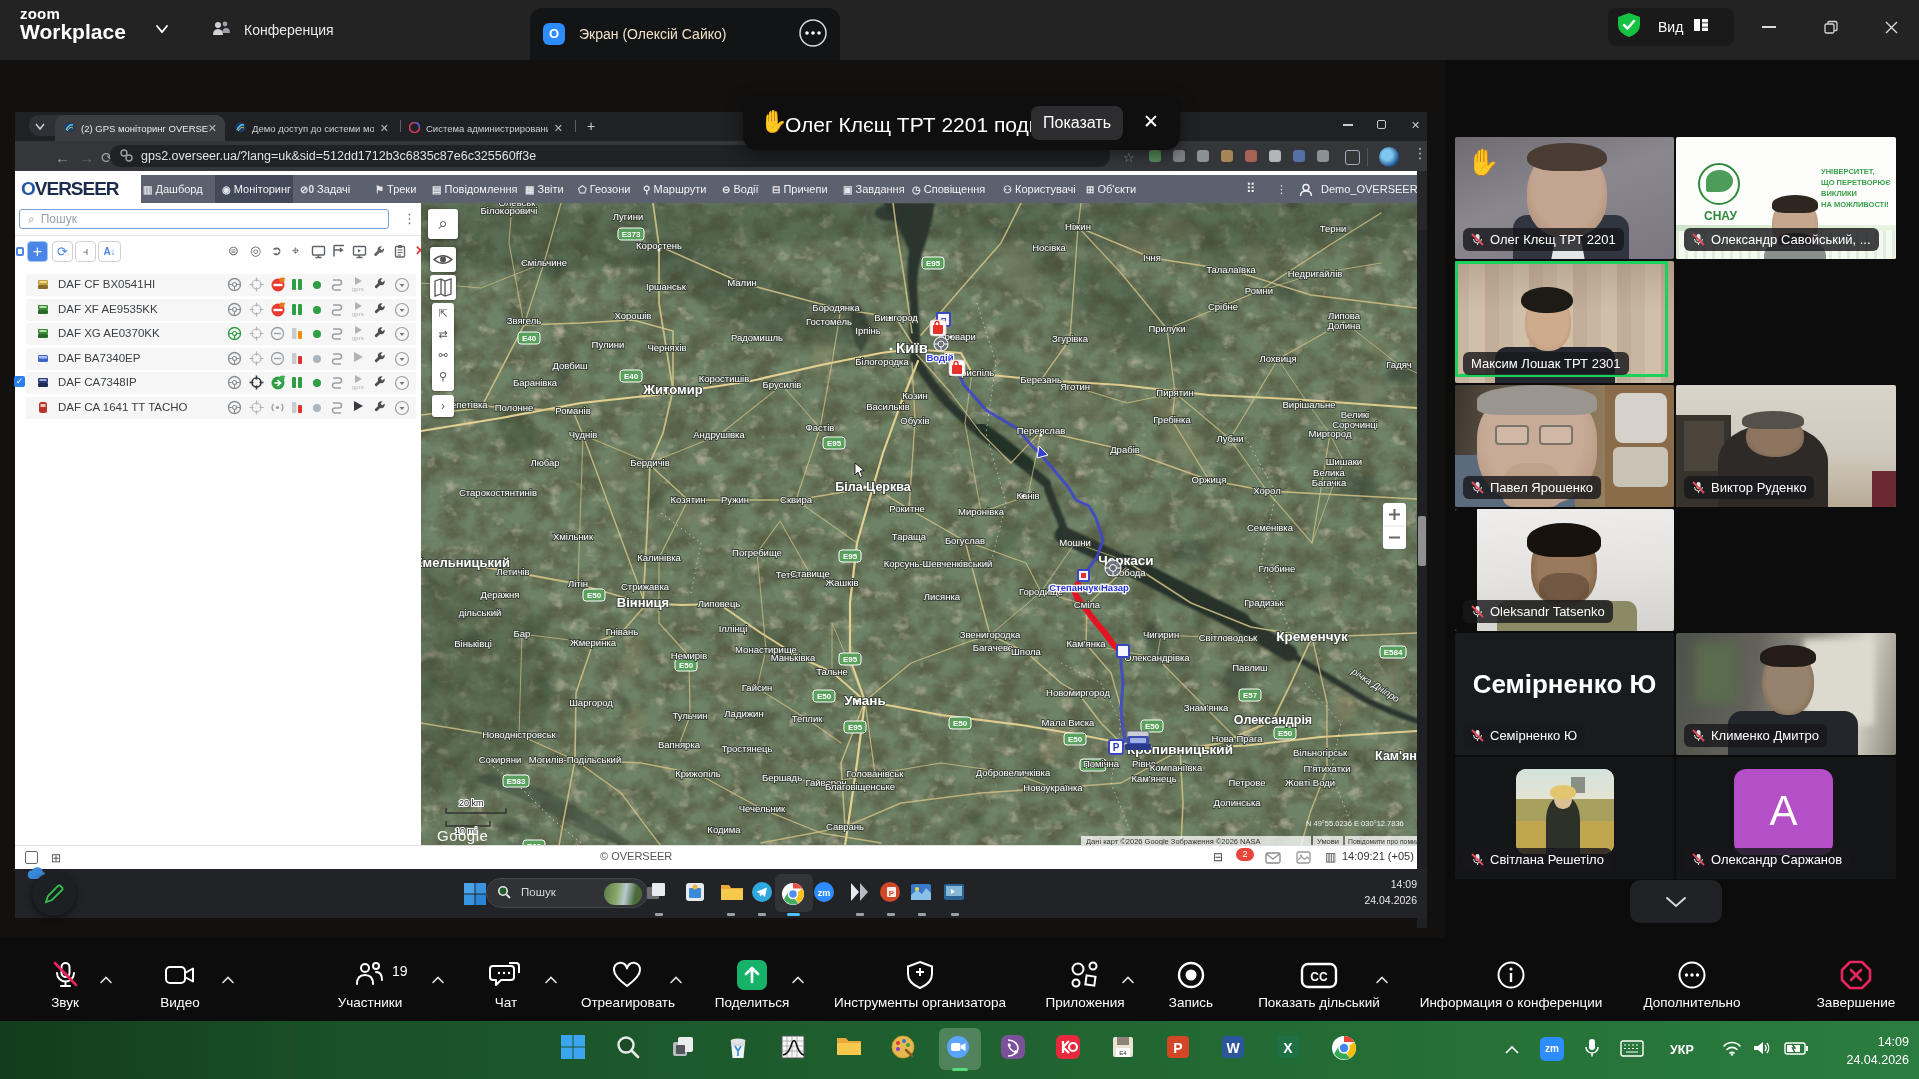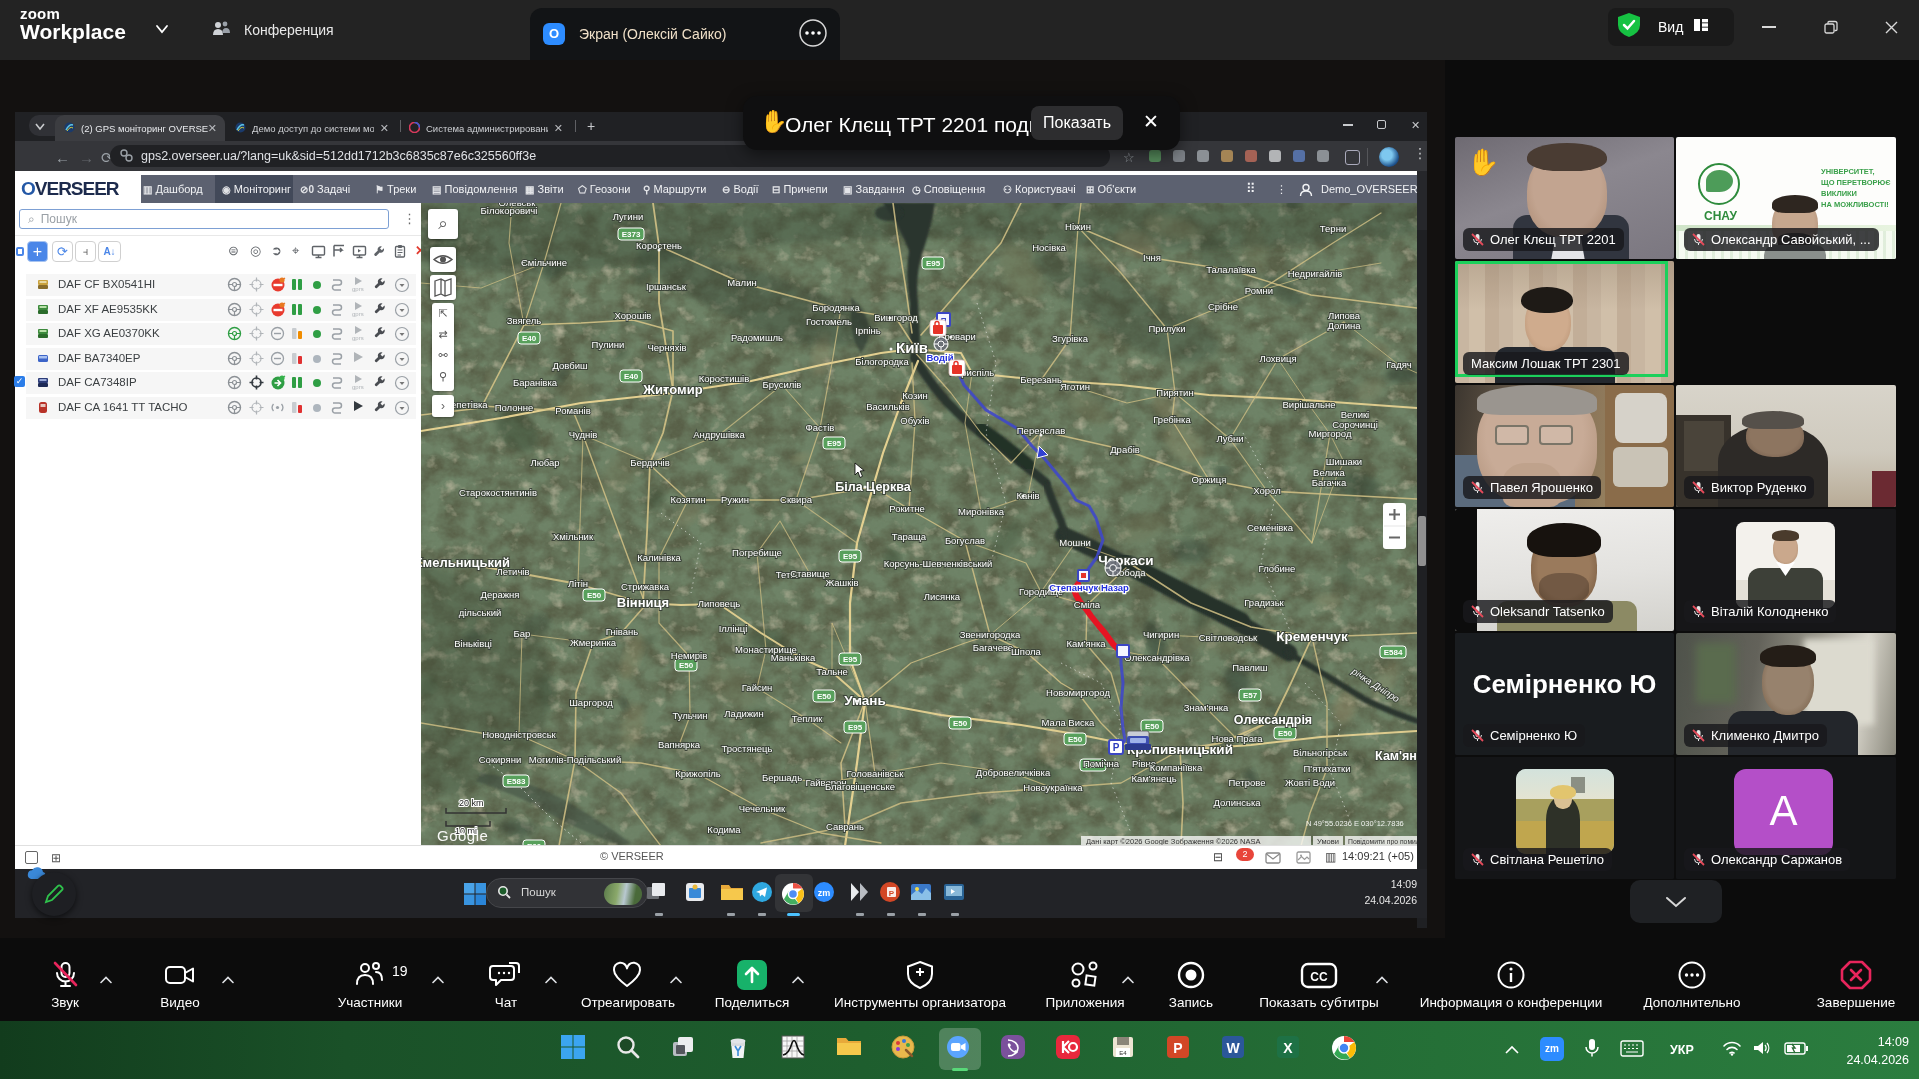--- a/index.html
+++ b/index.html
@@ -1012,21 +1012,21 @@
               </svg></div>
             <div class="mbtn" style="left:9px;top:72px;width:26px;height:25px"><svg width="26" height="25" viewBox="0 0 26 25" style="">
                 <path d="M5,6 L11,4 L15,6 L21,4 V19 L15,21 L11,19 L5,21 Z M11,4 V19 M15,6 V21" fill="none" stroke="#555" stroke-width="1.3"></path>
               </svg></div>
             <div class="mbtn" style="left:11px;top:100px;width:22px;height:88px;font-size:11px;text-align:center;line-height:21px;color:#555">⇱<br>⇄<br>⚯<br>⚲</div>
             <div class="mbtn" style="left:11px;top:192px;width:22px;height:22px;font-size:12px;text-align:center;line-height:22px">›</div>
           </div>
           <div id="osfoot">
             <div class="abs" style="left:10px;top:5px;width:13px;height:13px;border:1.5px solid #666;border-radius:2px"></div>
             <div class="abs" style="left:36px;top:5px;color:#555;font-size:12px">⊞</div>
-            <div class="abs" style="left:585px;top:4px">© VERSEER</div>
+            <div class="abs" style="left:585px;top:4px">© OVERSEER</div>
             <div class="abs" style="left:1198px;top:4px;color:#444;font-size:12px">⊟</div>
             <div class="abs" style="left:1221px;top:2px;width:18px;height:13px;background:#e8453a;border-radius:7px;color:#fff;font-size:9px;text-align:center;line-height:13px">2</div>
             <div class="abs" style="left:1250px;top:6px"><svg width="16" height="12" viewBox="0 0 16 12" style="">
                 <rect x="1" y="1" width="14" height="10" rx="1.5" fill="none" stroke="#888" stroke-width="1.3"></rect>
                 <path d="M1.5,2 L8,7 L14.5,2" fill="none" stroke="#888" stroke-width="1.2"></path>
               </svg></div>
             <div class="abs" style="left:1281px;top:5px"><svg width="15" height="13" viewBox="0 0 15 13" style="">
                 <rect x="1" y="1" width="13" height="11" rx="1.5" fill="none" stroke="#999" stroke-width="1.3"></rect>
                 <path d="M2,9 l3.5,-3.5 3,3 2.5,-2.5 2,2" fill="none" stroke="#999" stroke-width="1.2"></path>
                 <circle cx="5" cy="4.5" r="1" fill="#999"></circle>
@@ -1199,35 +1199,20 @@
       <div class="abs" style="left:42px;top:92px;width:140px;height:30px;background:#8c8a64;border-radius:10px 10px 0 0"></div>
       <div class="abs" style="left:76px;top:22px;width:66px;height:76px;background:radial-gradient(ellipse at 50% 48%,#9a7a5c 55%,#6b4f36 100%);border-radius:45%"></div>
       <div class="abs" style="left:72px;top:14px;width:74px;height:34px;background:#17120e;border-radius:50% 50% 35% 35%"></div>
       <div class="abs" style="left:84px;top:64px;width:50px;height:30px;background:rgba(40,30,22,0.35);border-radius:40%"></div>
       <div class="tag" style=""><svg width="13" height="13" viewBox="0 0 13 13" style="vertical-align:-2px;margin-right:6px">
           <path d="M6.5,1 a2,2 0 0 1 2,2 v3 a2,2 0 0 1 -4,0 v-3 a2,2 0 0 1 2,-2 Z" fill="#e8e8e8"></path>
           <path d="M2.5,6 a4,4 0 0 0 8,0 M6.5,10 v2" stroke="#e8e8e8" stroke-width="1" fill="none"></path>
           <path d="M1,1 L12,12" stroke="#e64a5a" stroke-width="1.8"></path>
         </svg>Oleksandr Tatsenko</div>
     </div>
-    <div class="tile" style="left:1676px;top:449px;width:220px">
-      <div class="abs" style="left:0;top:0;width:220px;height:122px;background:#161618"></div>
-      <div class="abs" style="left:60px;top:13px;width:99px;height:86px;background:#f3f1ec;border-radius:8px;overflow:hidden">
-        <div class="abs" style="left:0;top:58px;width:99px;height:28px;background:#e4e0d6"></div>
-        <div class="abs" style="left:12px;top:46px;width:75px;height:40px;background:#3d4038;border-radius:12px 12px 0 0"></div>
-        <div class="abs" style="left:40px;top:40px;width:19px;height:14px;background:#fff;clip-path:polygon(0 0,100% 0,50% 100%)"></div>
-        <div class="abs" style="left:37px;top:12px;width:25px;height:30px;background:radial-gradient(ellipse at 50% 45%,#caa88c 60%,#a8876b 100%);border-radius:46%"></div>
-        <div class="abs" style="left:36px;top:8px;width:27px;height:11px;background:#4a3b2c;border-radius:50% 50% 30% 30%"></div>
-      </div>
-      <div class="tag" style=""><svg width="13" height="13" viewBox="0 0 13 13" style="vertical-align:-2px;margin-right:6px">
-          <path d="M6.5,1 a2,2 0 0 1 2,2 v3 a2,2 0 0 1 -4,0 v-3 a2,2 0 0 1 2,-2 Z" fill="#e8e8e8"></path>
-          <path d="M2.5,6 a4,4 0 0 0 8,0 M6.5,10 v2" stroke="#e8e8e8" stroke-width="1" fill="none"></path>
-          <path d="M1,1 L12,12" stroke="#e64a5a" stroke-width="1.8"></path>
-        </svg>Віталій Колодненко</div>
-    </div>
     <div class="tile" style="left:1455px;top:573px;">
       <div class="abs" style="left:0;top:0;width:219px;height:122px;background:#191c1f"></div>
       <div class="abs" style="left:0;top:36px;width:219px;text-align:center;color:#fff;font-size:26px;font-weight:bold">Семірненко Ю</div>
       <div class="tag" style=""><svg width="13" height="13" viewBox="0 0 13 13" style="vertical-align:-2px;margin-right:6px">
           <path d="M6.5,1 a2,2 0 0 1 2,2 v3 a2,2 0 0 1 -4,0 v-3 a2,2 0 0 1 2,-2 Z" fill="#e8e8e8"></path>
           <path d="M2.5,6 a4,4 0 0 0 8,0 M6.5,10 v2" stroke="#e8e8e8" stroke-width="1" fill="none"></path>
           <path d="M1,1 L12,12" stroke="#e64a5a" stroke-width="1.8"></path>
         </svg>Семірненко Ю</div>
     </div>
     <div class="tile" style="left:1676px;top:573px;width:220px">
@@ -1367,21 +1352,21 @@
           <circle cx="15" cy="15" r="12" fill="none" stroke="#fff" stroke-width="2.4"></circle>
           <circle cx="15" cy="15" r="5.5" fill="#fff"></circle>
         </svg></div>
       <div class="lbl">Запись</div>
     </div>
     <div class="zbtn" style="left:1244px;width:150px;top:22px">
       <div style="height:30px"><svg width="38" height="30" viewBox="0 0 38 30" style="">
           <rect x="2" y="4" width="34" height="23" rx="6" fill="none" stroke="#fff" stroke-width="2.4"></rect>
           <text x="19" y="21" font-size="12" font-weight="bold" fill="#fff" text-anchor="middle" font-family="Liberation Sans">CC</text>
         </svg></div>
-      <div class="lbl">Показать субтитры</div>
+      <div class="lbl">Показать дільський</div>
     </div>
     <div class="zcaret" style="top:32px;position:absolute;left:1376px"><svg width="12" height="8" viewBox="0 0 12 8" style="">
         <path d="M1,6.5 L6,1.5 L11,6.5" stroke="#dfe1e5" stroke-width="1.6" fill="none" stroke-linecap="round"></path>
       </svg></div>
     <div class="zbtn" style="left:1401px;width:220px;top:22px">
       <div style="height:30px"><svg width="30" height="30" viewBox="0 0 30 30" style="">
           <circle cx="15" cy="15" r="12.5" fill="none" stroke="#fff" stroke-width="2"></circle>
           <circle cx="15" cy="9" r="1.6" fill="#fff"></circle>
           <path d="M15,13 v9" stroke="#fff" stroke-width="2.4"></path>
         </svg></div>

